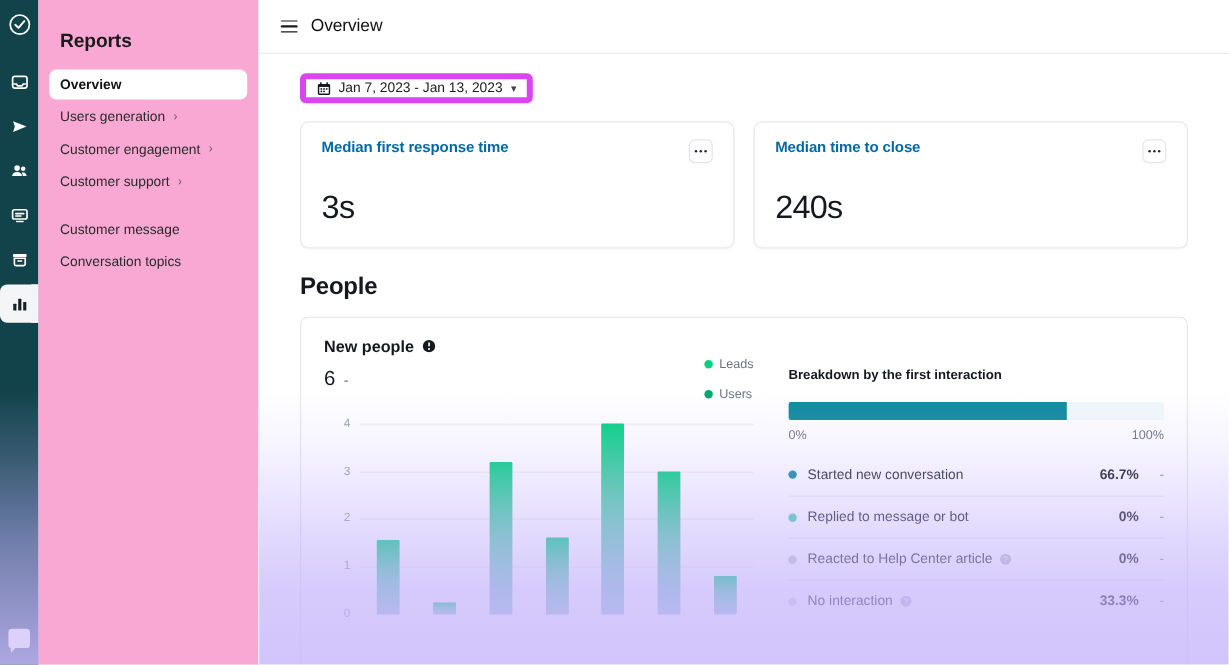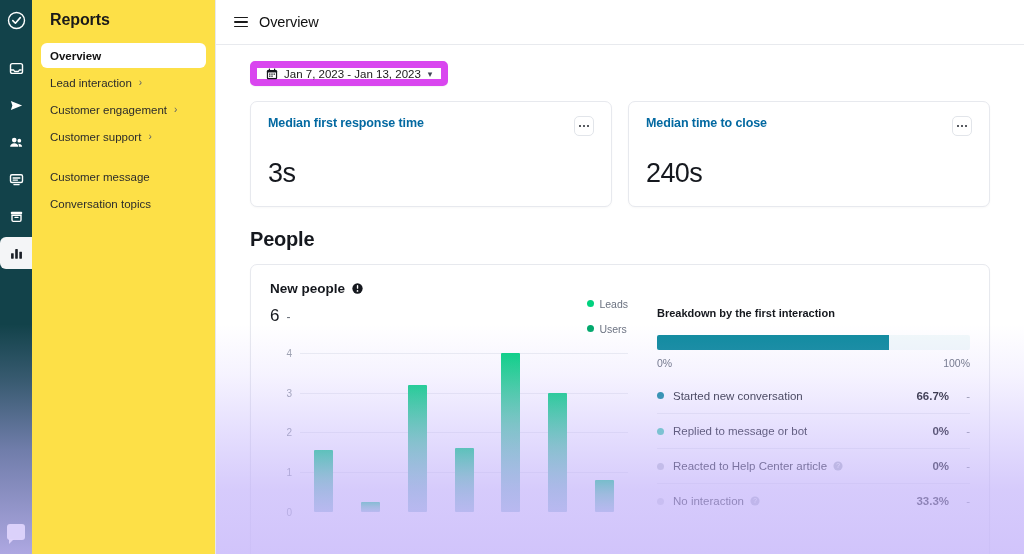--- a/index.html
+++ b/index.html
@@ -36,24 +36,24 @@
   .rail-item.active::after {
     content: ""; position: absolute; right: 0; top: 0;
     width: 6px; height: 100%; background: #f4f5f7;
   }
   .rail-ico { display: block; }
 
   
   .sidebar {
     position: relative;
     width: 184px; height: 554px;
-    background: #fde047;
+    background: #f9a8d4;
     flex: 0 0 184px;
     border-right: 1px solid #e6e8ec;
-    padding-top: 7px;
+    padding-top: 22px;
     z-index: 2;
   }
   .sidebar-title {
     font-size: 16px; font-weight: bold; color: #1a1a1a;
     padding: 4px 0 14px 18px;
     letter-spacing: -0.1px;
   }
   .nav-list { padding: 0 9px; }
   .nav-item {
     display: flex; align-items: center;
@@ -84,21 +84,21 @@
   }
   .hamburger { width: 14px; margin-right: 11px; display: flex; flex-direction: column; gap: 3px; }
   .hamburger span { display: block; height: 1.6px; background: #1a1a1a; border-radius: 1px; }
   .topbar-title { font-size: 14.5px; color: #111; font-weight: normal; letter-spacing: -0.1px; }
 
   .content { padding: 16px 34px 0 34px; position: relative; }
 
   .datepicker {
     display: inline-flex; align-items: center;
     height: 25px; padding: 0 9px;
-    border: 7px solid #d946ef; border-radius: 5px;
+    border: 5px solid #d946ef; border-radius: 5px;
     background: #fff;
     font-size: 11.5px; color: #1a1a1a;
     box-shadow: 0 1px 1px rgba(16,24,40,.04);
   }
   .cal-ico { margin-right: 6px; display: flex; }
   .dp-caret { margin-left: 7px; font-size: 9px; color: #3d4351; }
 
   
   .cards { display: flex; gap: 16px; margin-top: 15px; }
   .card {
@@ -274,21 +274,21 @@
     </div>
   </div>
 
   <div class="sidebar">
     <div class="sidebar-title">Reports</div>
     <div class="nav-list">
         <div class="nav-item active">
           <span>Overview</span>
         </div>
         <div class="nav-item">
-          <span>Lead interaction</span>
+          <span>Users generation</span>
           <span class="nav-chevron">›</span>
         </div>
         <div class="nav-item">
           <span>Customer engagement</span>
           <span class="nav-chevron">›</span>
         </div>
         <div class="nav-item">
           <span>Customer support</span>
           <span class="nav-chevron">›</span>
         </div>

